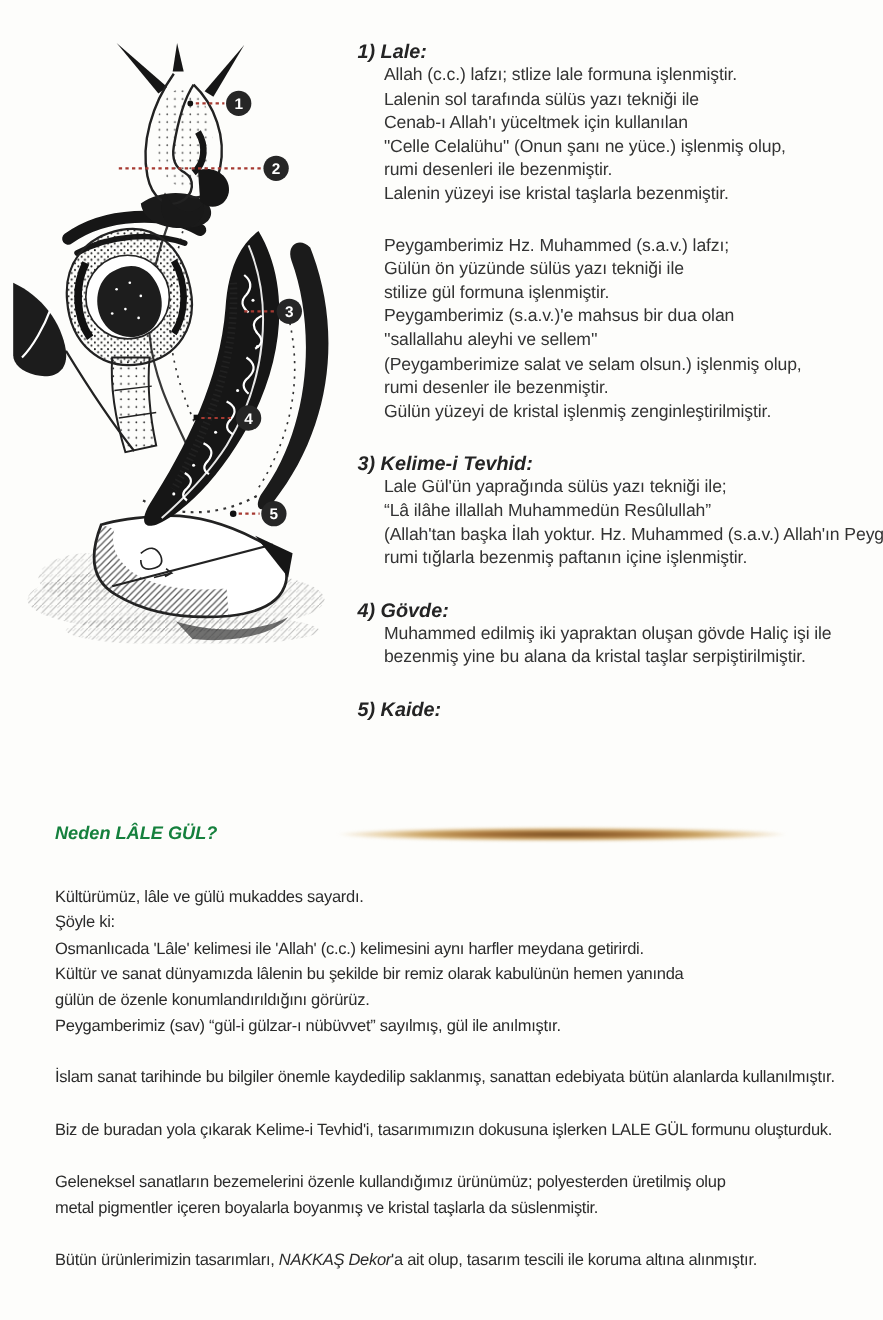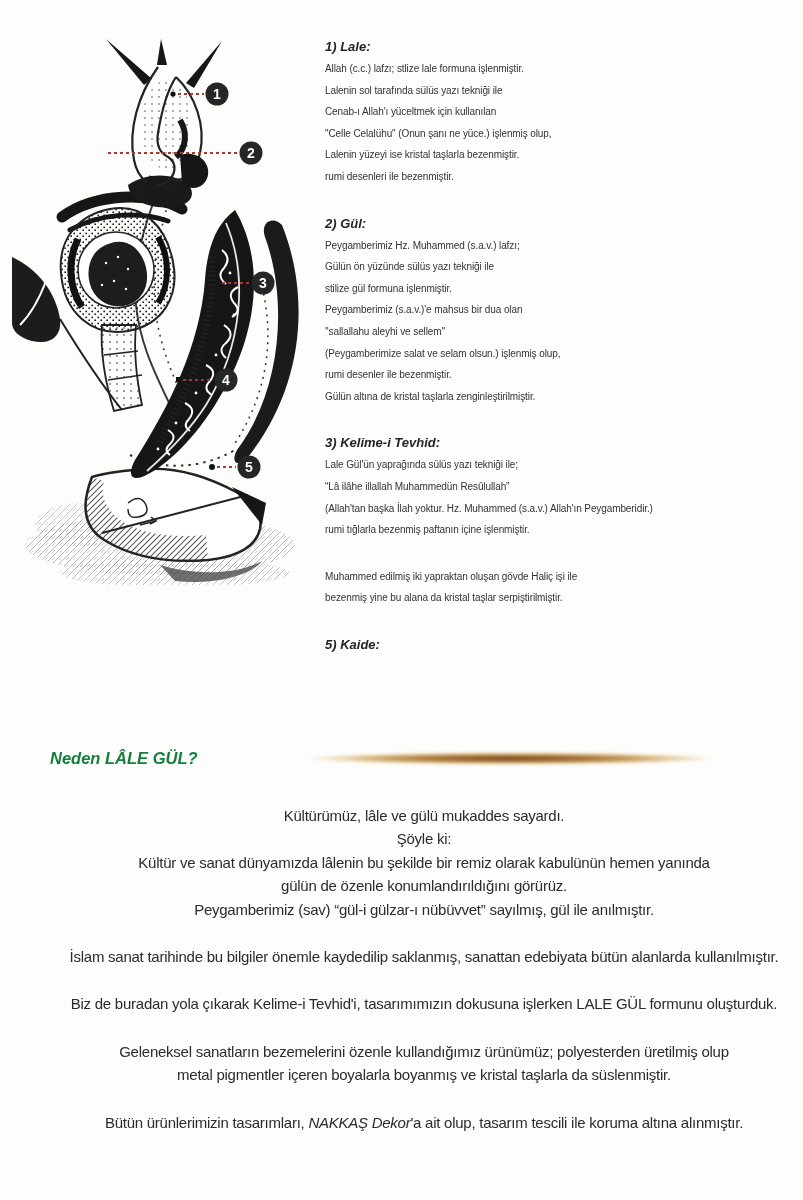--- a/index.html
+++ b/index.html
@@ -1,31 +1,31 @@
 <!DOCTYPE html>
 <html><head>
 <meta charset="utf-8">
 <style>
   html,body{margin:0;padding:0;background:#fdfdfb;}
   .page{position:relative;width:803px;height:1200px;background:#fdfdfb;overflow:hidden;
         font-family:"Liberation Sans",sans-serif;color:#2e2e2e;}
   
   .sections{position:absolute;left:325px;top:36px;width:478px;}
   .section{margin-bottom:25px;}
-  .section-title{font-size:13px;line-height:22px;font-weight:bold;font-style:italic;color:#242424;white-space:nowrap;}
-  .section-line{font-size:10px;line-height:21.6px;color:#333;letter-spacing:-0.1px;white-space:nowrap;}
+  .section-title{font-size:18px;line-height:22px;font-weight:bold;font-style:italic;color:#242424;white-space:nowrap;}
+  .section-line{font-size:16px;line-height:21.6px;color:#333;letter-spacing:-0.1px;white-space:nowrap;margin-left:24px;}
   
   .illustration{position:absolute;left:10px;top:25px;width:320px;height:560px;}
   
   .why-heading{position:absolute;left:50px;top:749px;font-size:16.5px;font-weight:bold;font-style:italic;color:#15803d;white-space:nowrap;}
   .brush{position:absolute;left:306px;top:752px;width:410px;height:13px;
          background:radial-gradient(closest-side,#744a1e 0%,#a5723a 38%,#c9a263 62%,#e8d2ab 80%,rgba(250,245,235,0) 100%);
          filter:blur(1.6px);}
   
-  .paragraphs{position:absolute;left:50px;top:804px;width:748px;text-align:center;}
+  .paragraphs{position:absolute;left:50px;top:804px;width:748px;}
   .para{margin-bottom:24px;font-size:15px;line-height:23.4px;color:#2b2b2b;letter-spacing:-0.25px;}
   .para .line{display:block;white-space:nowrap;}
   .brand{font-weight:normal;font-style:italic;}
   .callout-num{fill:#fff;font-family:"Liberation Sans",sans-serif;font-size:14px;font-weight:bold;}
 </style>
 </head>
 <body>
 
 <div class="page">
 
@@ -158,57 +158,58 @@
     </g>
   </svg>
 
   <div class="sections">
     <div class="section">
       <div class="section-title">1) Lale:</div>
       <div class="section-line">Allah (c.c.) lafzı; stlize lale formuna işlenmiştir.</div>
       <div class="section-line">Lalenin sol tarafında sülüs yazı tekniği ile</div>
       <div class="section-line">Cenab-ı Allah'ı yüceltmek için kullanılan</div>
       <div class="section-line">"Celle Celalühu" (Onun şanı ne yüce.) işlenmiş olup,</div>
+      <div class="section-line">rumi desenleri ile bezenmiştir.</div>
       <div class="section-line">Lalenin yüzeyi ise kristal taşlarla bezenmiştir.</div>
-      <div class="section-line">rumi desenleri ile bezenmiştir.</div>
-    </div>
-    <div class="section">
-      <div class="section-title">2) Gül:</div>
+    </div>
+    <div class="section">
       <div class="section-line">Peygamberimiz Hz. Muhammed (s.a.v.) lafzı;</div>
       <div class="section-line">Gülün ön yüzünde sülüs yazı tekniği ile</div>
       <div class="section-line">stilize gül formuna işlenmiştir.</div>
       <div class="section-line">Peygamberimiz (s.a.v.)'e mahsus bir dua olan</div>
       <div class="section-line">''sallallahu aleyhi ve sellem''</div>
       <div class="section-line">(Peygamberimize salat ve selam olsun.) işlenmiş olup,</div>
       <div class="section-line">rumi desenler ile bezenmiştir.</div>
-      <div class="section-line">Gülün altına de kristal taşlarla zenginleştirilmiştir.</div>
+      <div class="section-line">Gülün yüzeyi de kristal işlenmiş zenginleştirilmiştir.</div>
     </div>
     <div class="section">
       <div class="section-title">3) Kelime-i Tevhid:</div>
       <div class="section-line">Lale Gül'ün yaprağında sülüs yazı tekniği ile;</div>
       <div class="section-line">“Lâ ilâhe illallah Muhammedün Resûlullah”</div>
       <div class="section-line">(Allah'tan başka İlah yoktur. Hz. Muhammed (s.a.v.) Allah'ın Peygamberidir.)</div>
       <div class="section-line">rumi tığlarla bezenmiş paftanın içine işlenmiştir.</div>
     </div>
     <div class="section">
+      <div class="section-title">4) Gövde:</div>
       <div class="section-line">Muhammed edilmiş iki yapraktan oluşan gövde Haliç işi ile</div>
       <div class="section-line">bezenmiş yine bu alana da kristal taşlar serpiştirilmiştir.</div>
     </div>
     <div class="section">
       <div class="section-title">5) Kaide:</div>
     </div>
   </div>
 
   <div class="why-heading">Neden LÂLE GÜL?</div>
   <div class="brush"></div>
 
   <div class="paragraphs">
     <div class="para">
       <span class="line">Kültürümüz, lâle ve gülü mukaddes sayardı.</span>
       <span class="line">Şöyle ki:</span>
+      <span class="line">Osmanlıcada 'Lâle' kelimesi ile 'Allah' (c.c.) kelimesini aynı harfler meydana getirirdi.</span>
       <span class="line">Kültür ve sanat dünyamızda lâlenin bu şekilde bir remiz olarak kabulünün hemen yanında</span>
       <span class="line">gülün de özenle konumlandırıldığını görürüz.</span>
       <span class="line">Peygamberimiz (sav) “gül-i gülzar-ı nübüvvet” sayılmış, gül ile anılmıştır.</span>
     </div>
     <div class="para">
       <span class="line">İslam sanat tarihinde bu bilgiler önemle kaydedilip saklanmış, sanattan edebiyata bütün alanlarda kullanılmıştır.</span>
     </div>
     <div class="para">
       <span class="line">Biz de buradan yola çıkarak Kelime-i Tevhid'i, tasarımımızın dokusuna işlerken LALE GÜL formunu oluşturduk.</span>
     </div>

